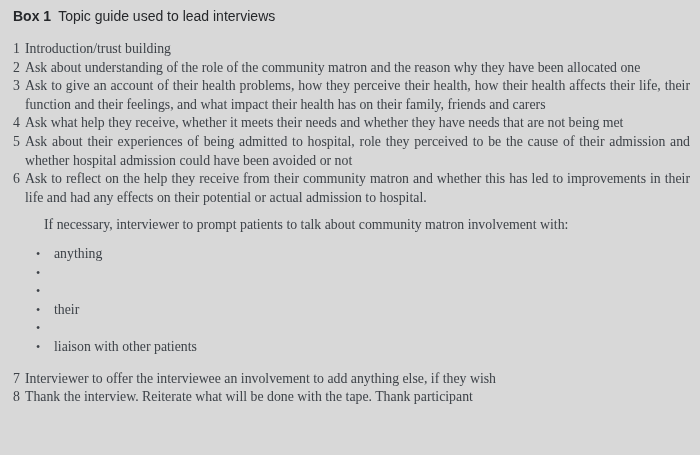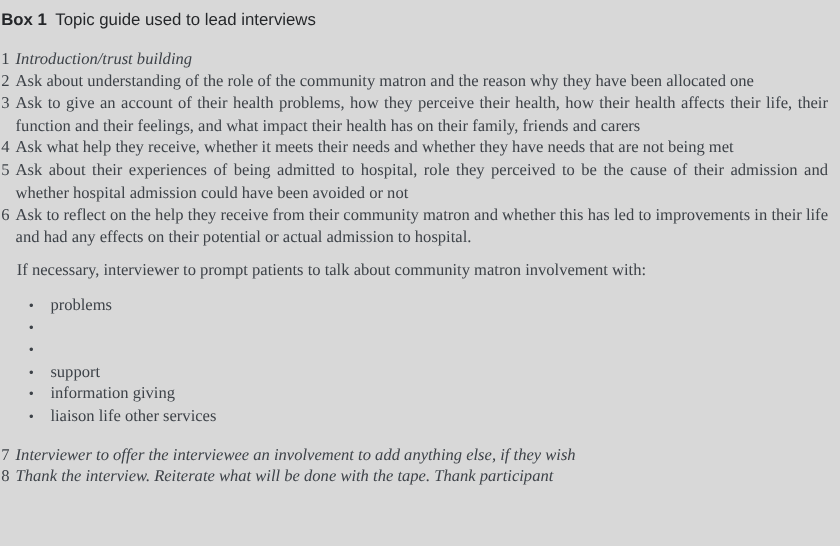--- a/index.html
+++ b/index.html
@@ -9,21 +9,21 @@
   body {
     width: 700px;
     height: 455px;
     background: #c9c9c9;
   }
   .box {
     box-sizing: border-box;
     width: 700px;
     height: 455px;
     background: #d8d8d8;
-    padding: 8px 10px 0 1px;
+    padding: 8px 10px 0 13px;
     font-family: "Liberation Serif", serif;
     font-size: 13.8px;
     line-height: 18.6px;
     color: #3d4248;
     overflow: hidden;
   }
   .box-title {
     font-family: "Liberation Sans", sans-serif;
     font-size: 14px;
     line-height: 17px;
@@ -40,24 +40,23 @@
   .item .num {
     flex: 0 0 12px;
     width: 12px;
   }
   .item .txt {
     flex: 1;
     text-align: justify;
   }
   .item .txt.single {
     text-align: left;
-    font-style: italic;
   }
   .prompt-note {
-    margin: 9px 0 10px 13px;
+    margin: 9px 0 10px 31px;
   }
   .bullets {
     margin: 0;
   }
   .bullet-row {
     display: flex;
     margin-left: 23px;
   }
   .bullet-row .glyph {
     flex: 0 0 18px;
@@ -108,39 +107,38 @@
       <span class="num">6</span>
       <span class="txt">Ask to reflect on the help they receive from their community matron and whether this has led to improvements in their life and had any effects on their potential or actual admission to hospital.</span>
     </div>
   </div>
 
   <p class="prompt-note">If necessary, interviewer to prompt patients to talk about community matron involvement with:</p>
 
   <div class="bullets">
     <div class="bullet-row">
       <span class="glyph">•</span>
-      <span>problems</span>
+      <span>anything</span>
     </div>
     <div class="bullet-row">
       <span class="glyph">•</span>
     </div>
     <div class="bullet-row">
       <span class="glyph">•</span>
     </div>
     <div class="bullet-row">
       <span class="glyph">•</span>
-      <span>support</span>
+      <span>their</span>
     </div>
     <div class="bullet-row">
       <span class="glyph">•</span>
-      <span>information giving</span>
     </div>
     <div class="bullet-row">
       <span class="glyph">•</span>
-      <span>liaison life other services</span>
+      <span>liaison with other patients</span>
     </div>
   </div>
 
   <div class="items closing">
     <div class="item">
       <span class="num">7</span>
       <span class="txt single">Interviewer to offer the interviewee an involvement to add anything else, if they wish</span>
     </div>
     <div class="item">
       <span class="num">8</span>

